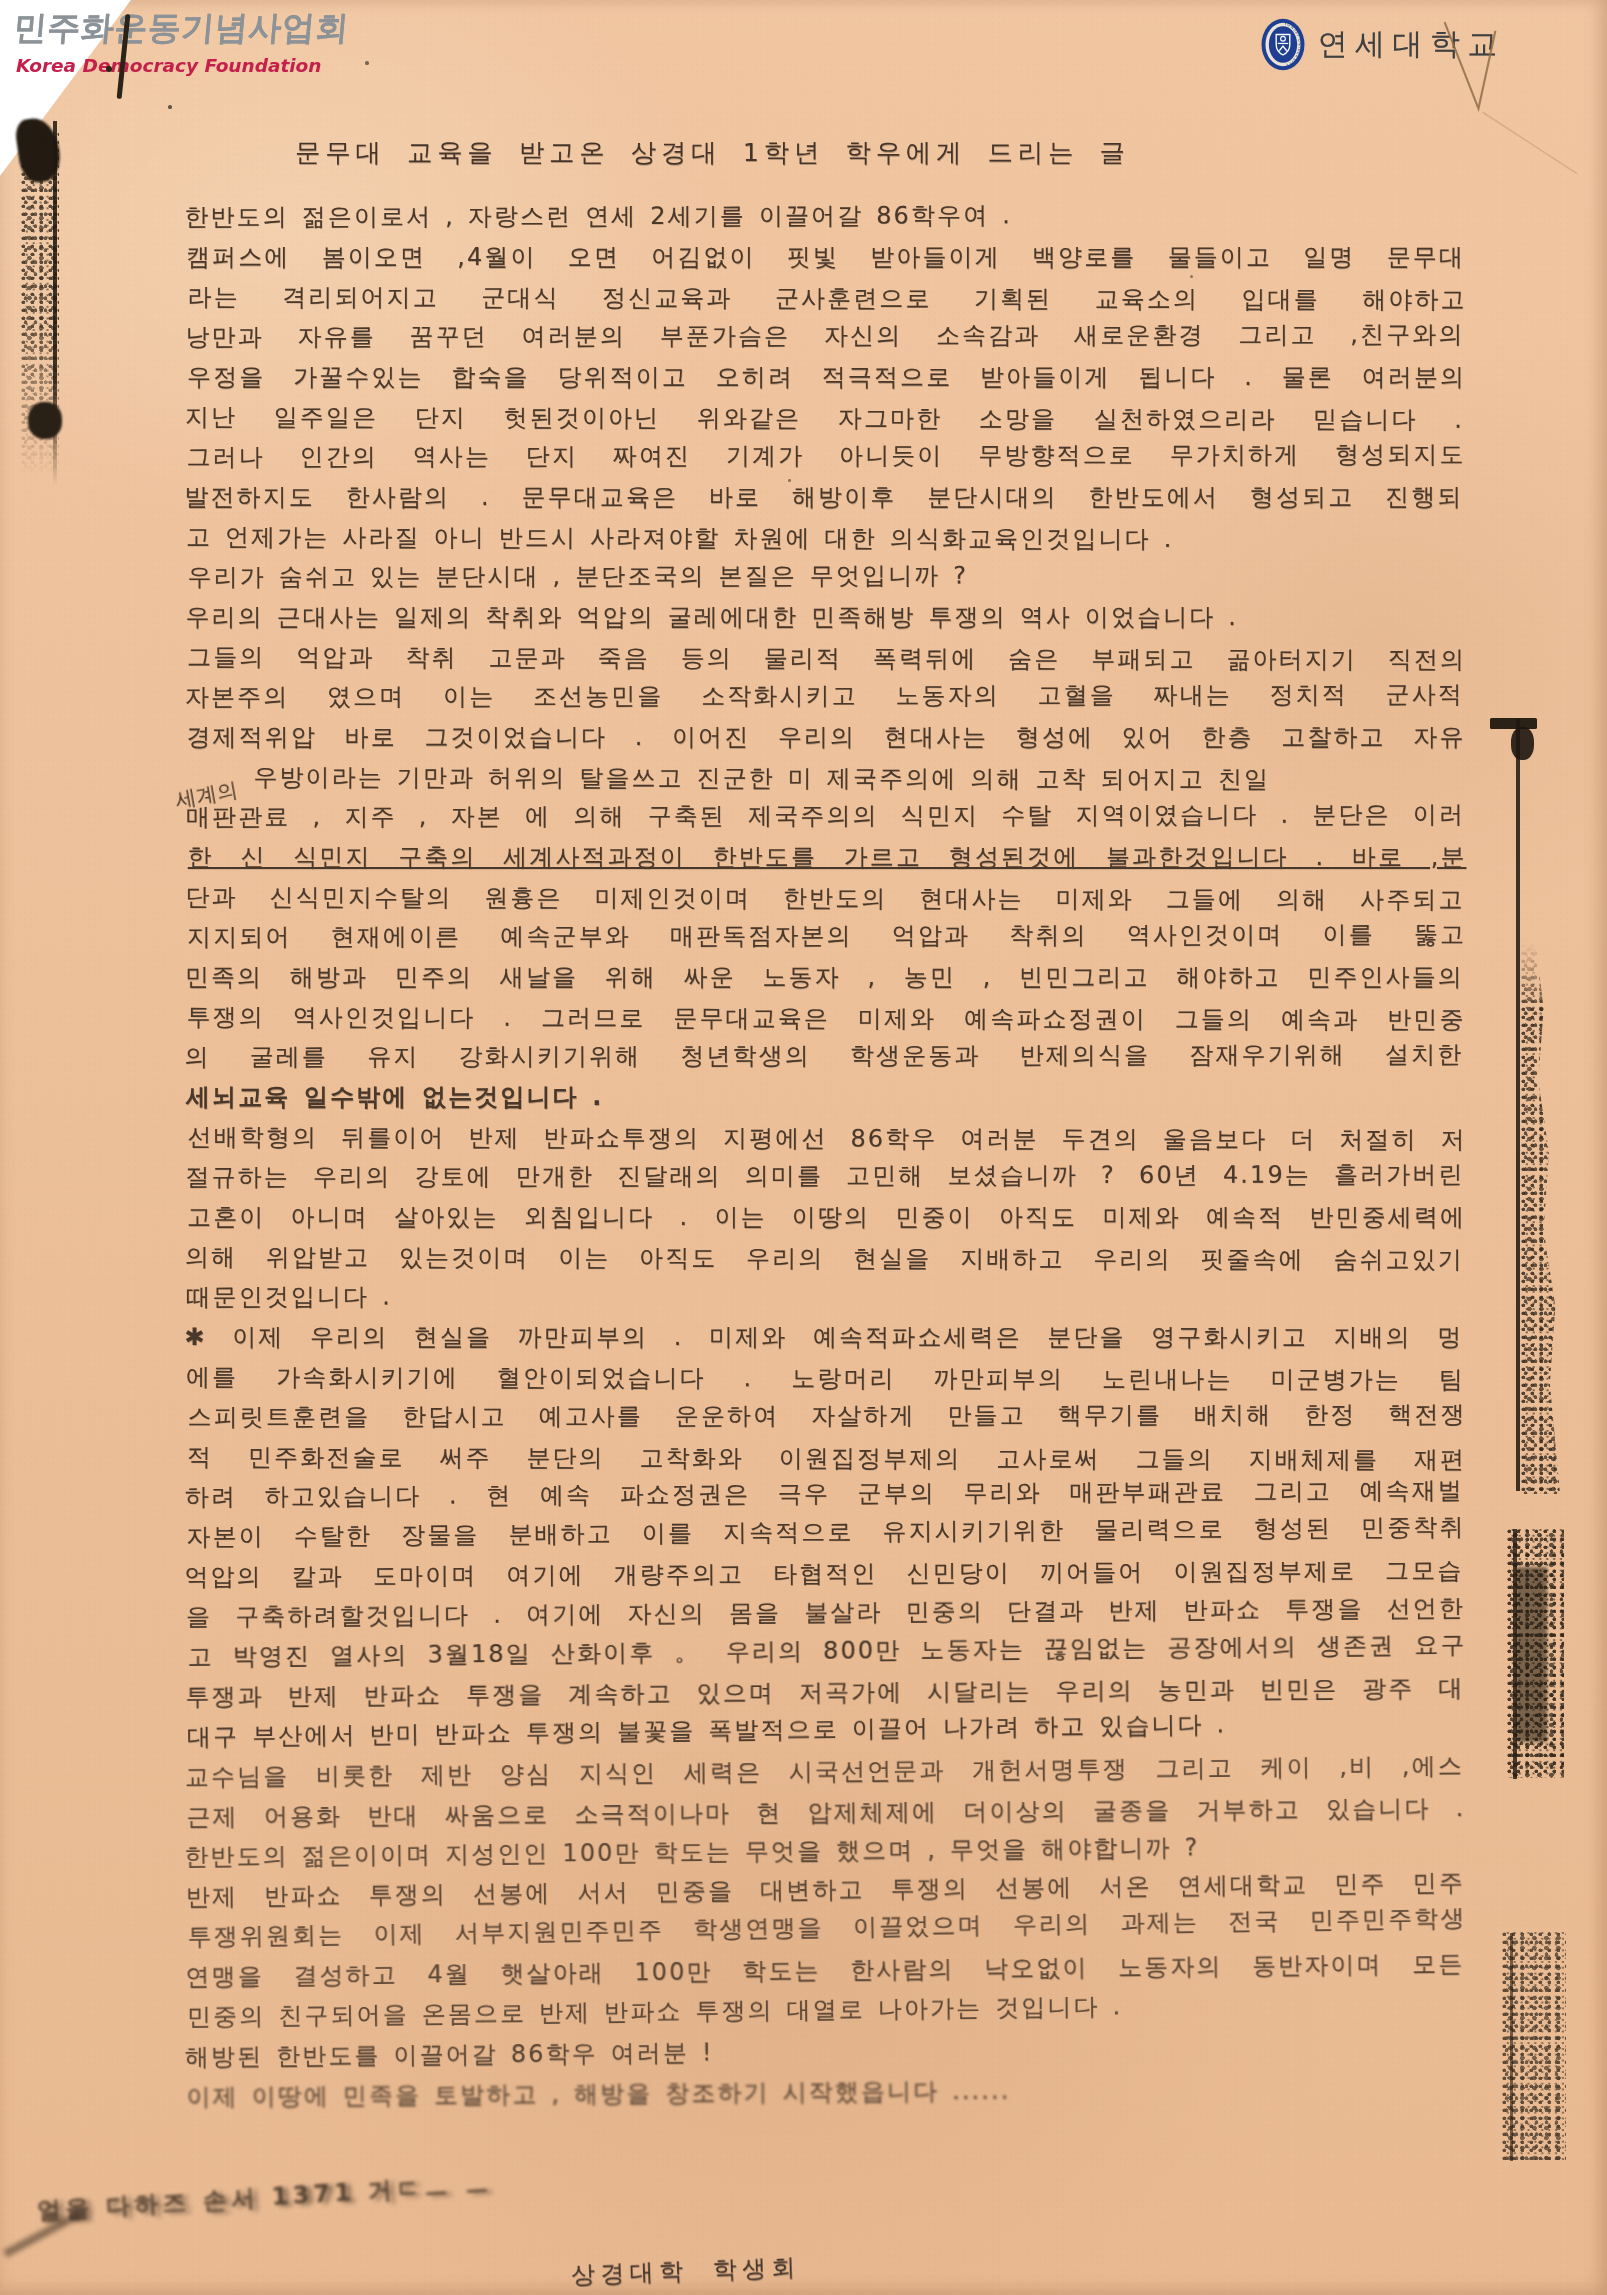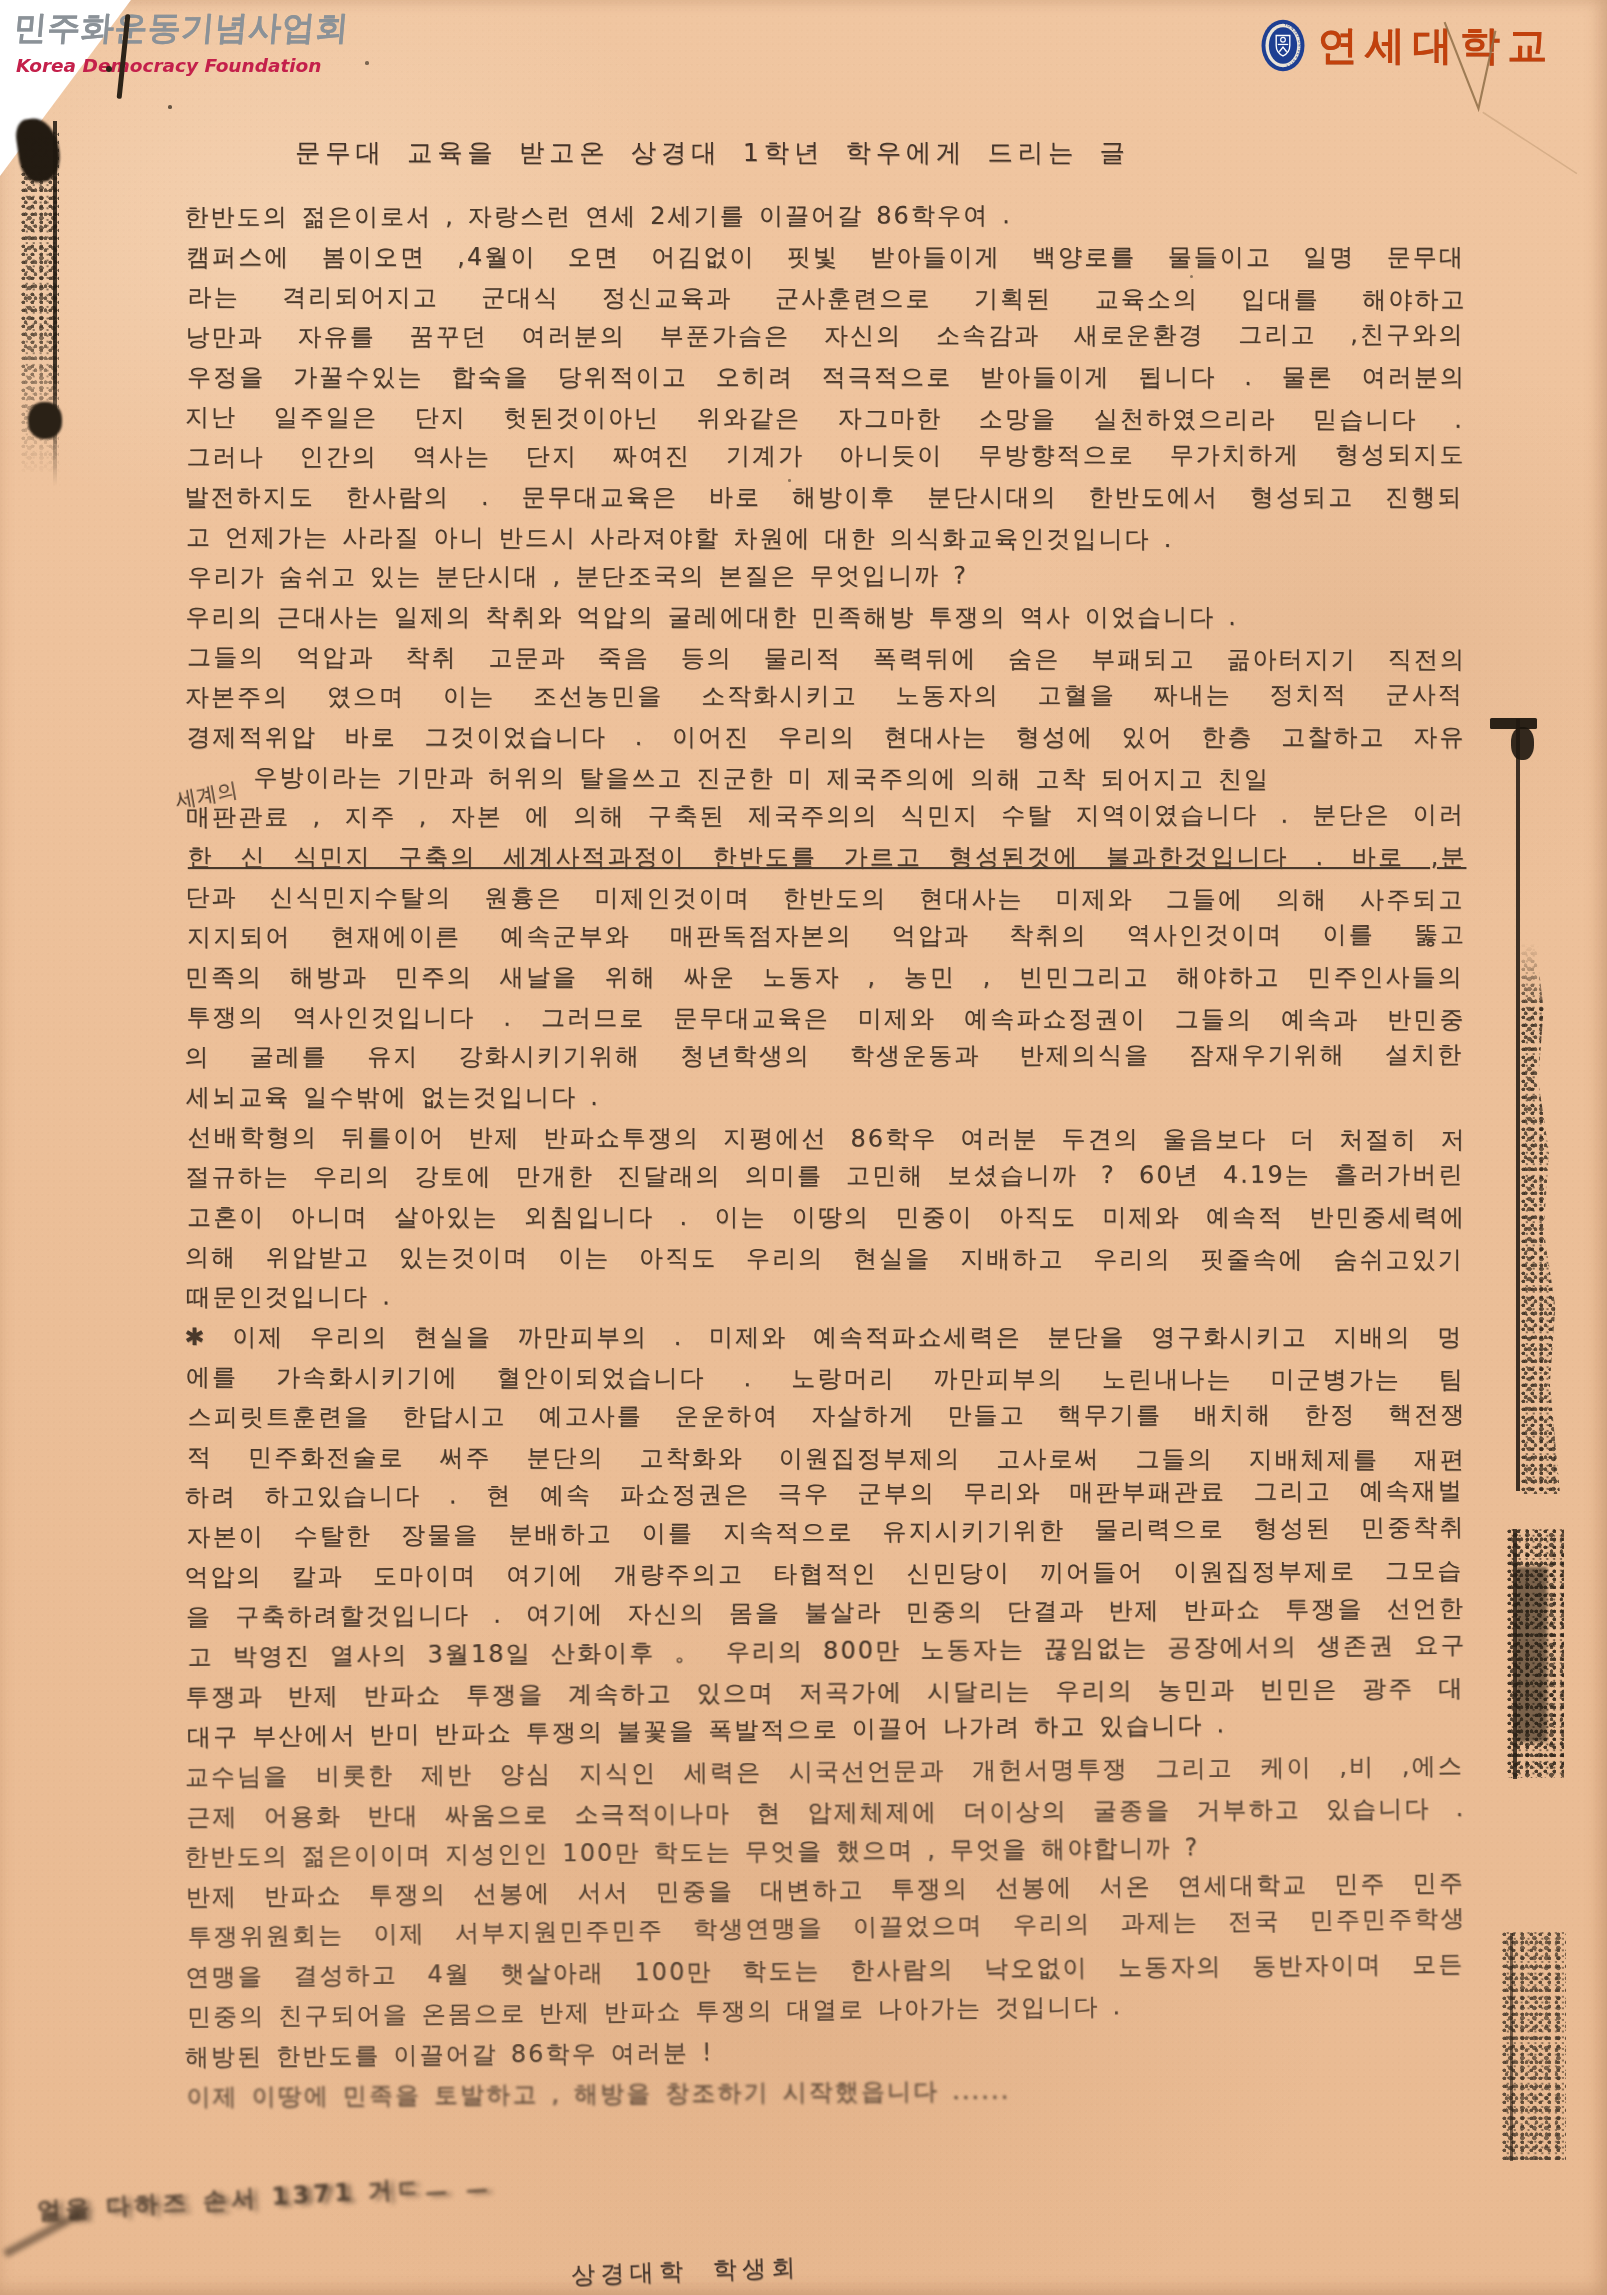--- a/index.html
+++ b/index.html
@@ -20,21 +20,21 @@
       radial-gradient(circle at 70% 20%, rgba(255,255,255,.06) 0 0.5px, transparent 1.1px);
     background-size:5.8px 6.9px, 9px 8px;
     clip-path:polygon(131px 0, 100% 0, 100% 100%, 0 100%, 0 176px);}
 
   
   .kdf{position:absolute;left:13.8px;top:6.4px;}
   .kdf-kr{font-size:33px;font-weight:bold;color:#8b9298;letter-spacing:0.5px;
           transform:skewX(-5deg);text-shadow:0 0 0.5px rgba(120,126,132,.6);}
   .kdf-en{margin-top:3.2px;margin-left:2.1px;font-size:18.5px;font-weight:bold;font-style:italic;color:#c4204b;}
   .yonsei{position:absolute;left:1261px;top:18px;display:flex;align-items:center;gap:12.7px;}
-  .yonsei-name{font-size:40px;font-weight:bold;color:#c2410c;letter-spacing:7.4px;
+  .yonsei-name{font-size:30px;font-weight:normal;color:#404040;letter-spacing:7.4px;
                text-shadow:0 0 0.5px rgba(90,100,110,.5);}
 
   
   .title{position:absolute;left:295px;top:136px;font-size:25.4px;letter-spacing:4.8px;word-spacing:8.5px;
          color:#453429;text-shadow:0.5px 0.5px 0 rgba(69,52,41,.35);filter:blur(0.2px);white-space:nowrap;}
   .lines{position:absolute;left:186px;top:201px;width:1279px;filter:blur(0.2px);}
   .line{position:relative;height:40px;font-size:24px;letter-spacing:2.1px;word-spacing:3.2px;color:#4a392b;
         text-shadow:0.5px 0.5px 0 rgba(74,57,43,.30), -0.3px 0 0 rgba(74,57,43,.22);white-space:nowrap;}
   .line.j{text-align:justify;text-align-last:justify;white-space:normal;overflow:hidden;}
   .line.soft{filter:blur(0.3px);}
@@ -131,21 +131,21 @@
       <div class="line j" style="transform-origin: left center; transform: translateX(-1.1px) rotate(-0.12deg);">자본주의 였으며 이는 조선농민을 소작화시키고 노동자의 고혈을 짜내는 정치적 군사적</div>
       <div class="line j" style="transform-origin: left center; transform: translateX(0.5px) rotate(0deg);">경제적위압 바로 그것이었습니다 . 이어진 우리의 현대사는 형성에 있어 한층 고찰하고 자유</div>
       <div class="line" style="transform-origin: left center; transform: translateX(-1.6px) rotate(0.12deg); text-indent: 69px;">우방이라는 기만과 허위의 탈을쓰고 진군한 미 제국주의에 의해 고착 되어지고 친일</div>
       <div class="line j" style="transform-origin: left center; transform: translateX(0px) rotate(-0.12deg);">매판관료 , 지주 , 자본 에 의해 구축된 제국주의의 식민지 수탈 지역이였습니다 . 분단은 이러</div>
       <div class="line j" style="transform-origin: left center; transform: translateX(1.6px) rotate(0deg); text-decoration: underline;">한 신 식민지 구축의 세계사적과정이 한반도를 가르고 형성된것에 불과한것입니다 . 바로 ,분</div>
       <div class="line j" style="transform-origin: left center; transform: translateX(-0.5px) rotate(0.12deg);">단과 신식민지수탈의 원흉은 미제인것이며 한반도의 현대사는 미제와 그들에 의해 사주되고</div>
       <div class="line j" style="transform-origin: left center; transform: translateX(1.1px) rotate(-0.12deg);">지지되어 현재에이른 예속군부와 매판독점자본의 억압과 착취의 역사인것이며 이를 뚫고</div>
       <div class="line j" style="transform-origin: left center; transform: translateX(-1.1px) rotate(0deg);">민족의 해방과 민주의 새날을 위해 싸운 노동자 , 농민 , 빈민그리고 해야하고 민주인사들의</div>
       <div class="line j" style="transform-origin: left center; transform: translateX(0.5px) rotate(0.12deg);">투쟁의 역사인것입니다 . 그러므로 문무대교육은 미제와 예속파쇼정권이 그들의 예속과 반민중</div>
       <div class="line j" style="transform-origin: left center; transform: translateX(-1.6px) rotate(-0.12deg);">의 굴레를 유지 강화시키기위해 청년학생의 학생운동과 반제의식을 잠재우기위해 설치한</div>
-      <div class="line" style="transform-origin: left center; transform: translateX(0px) rotate(0deg);">세뇌교육 일수밖에 없는것입니다 .</div>
+      <div class="line" style="transform-origin: left center; transform: translateX(0px) rotate(0deg); font-weight: bold;">세뇌교육 일수밖에 없는것입니다 .</div>
       <div class="line j" style="transform-origin: left center; transform: translateX(1.6px) rotate(0.12deg);">선배학형의 뒤를이어 반제 반파쇼투쟁의 지평에선 86학우 여러분 두견의 울음보다 더 처절히 저</div>
       <div class="line j" style="transform-origin: left center; transform: translateX(-0.5px) rotate(-0.12deg);">절규하는 우리의 강토에 만개한 진달래의 의미를 고민해 보셨습니까 ? 60년 4.19는 흘러가버린</div>
       <div class="line j" style="transform-origin: left center; transform: translateX(1.1px) rotate(0deg);">고혼이 아니며 살아있는 외침입니다 . 이는 이땅의 민중이 아직도 미제와 예속적 반민중세력에</div>
       <div class="line j" style="transform-origin: left center; transform: translateX(-1.1px) rotate(0.12deg);">의해 위압받고 있는것이며 이는 아직도 우리의 현실을 지배하고 우리의 핏줄속에 숨쉬고있기</div>
       <div class="line" style="transform-origin: left center; transform: translateX(0.5px) rotate(-0.12deg);">때문인것입니다 .</div>
       <div class="line j" style="transform-origin: left center; transform: translateX(-1.6px) rotate(0deg);">✱ 이제 우리의 현실을 까만피부의 . 미제와 예속적파쇼세력은 분단을 영구화시키고 지배의 멍</div>
       <div class="line j" style="transform-origin: left center; transform: translateX(0px) rotate(0.12deg);">에를 가속화시키기에 혈안이되었습니다 . 노랑머리 까만피부의 노린내나는 미군병가는 팀</div>
       <div class="line j" style="transform-origin: left center; transform: translateX(1.6px) rotate(-0.12deg);">스피릿트훈련을 한답시고 예고사를 운운하여 자살하게 만들고 핵무기를 배치해 한정 핵전쟁</div>
       <div class="line j" style="transform-origin: left center; transform: translateX(1.1px) rotate(0.12deg);">적 민주화전술로 써주 분단의 고착화와 이원집정부제의 고사로써 그들의 지배체제를 재편</div>
       <div class="line j" style="transform-origin: left center; transform: translateX(-1.1px) rotate(-0.3deg);">하려 하고있습니다 . 현 예속 파쇼정권은 극우 군부의 무리와 매판부패관료 그리고 예속재벌</div>

